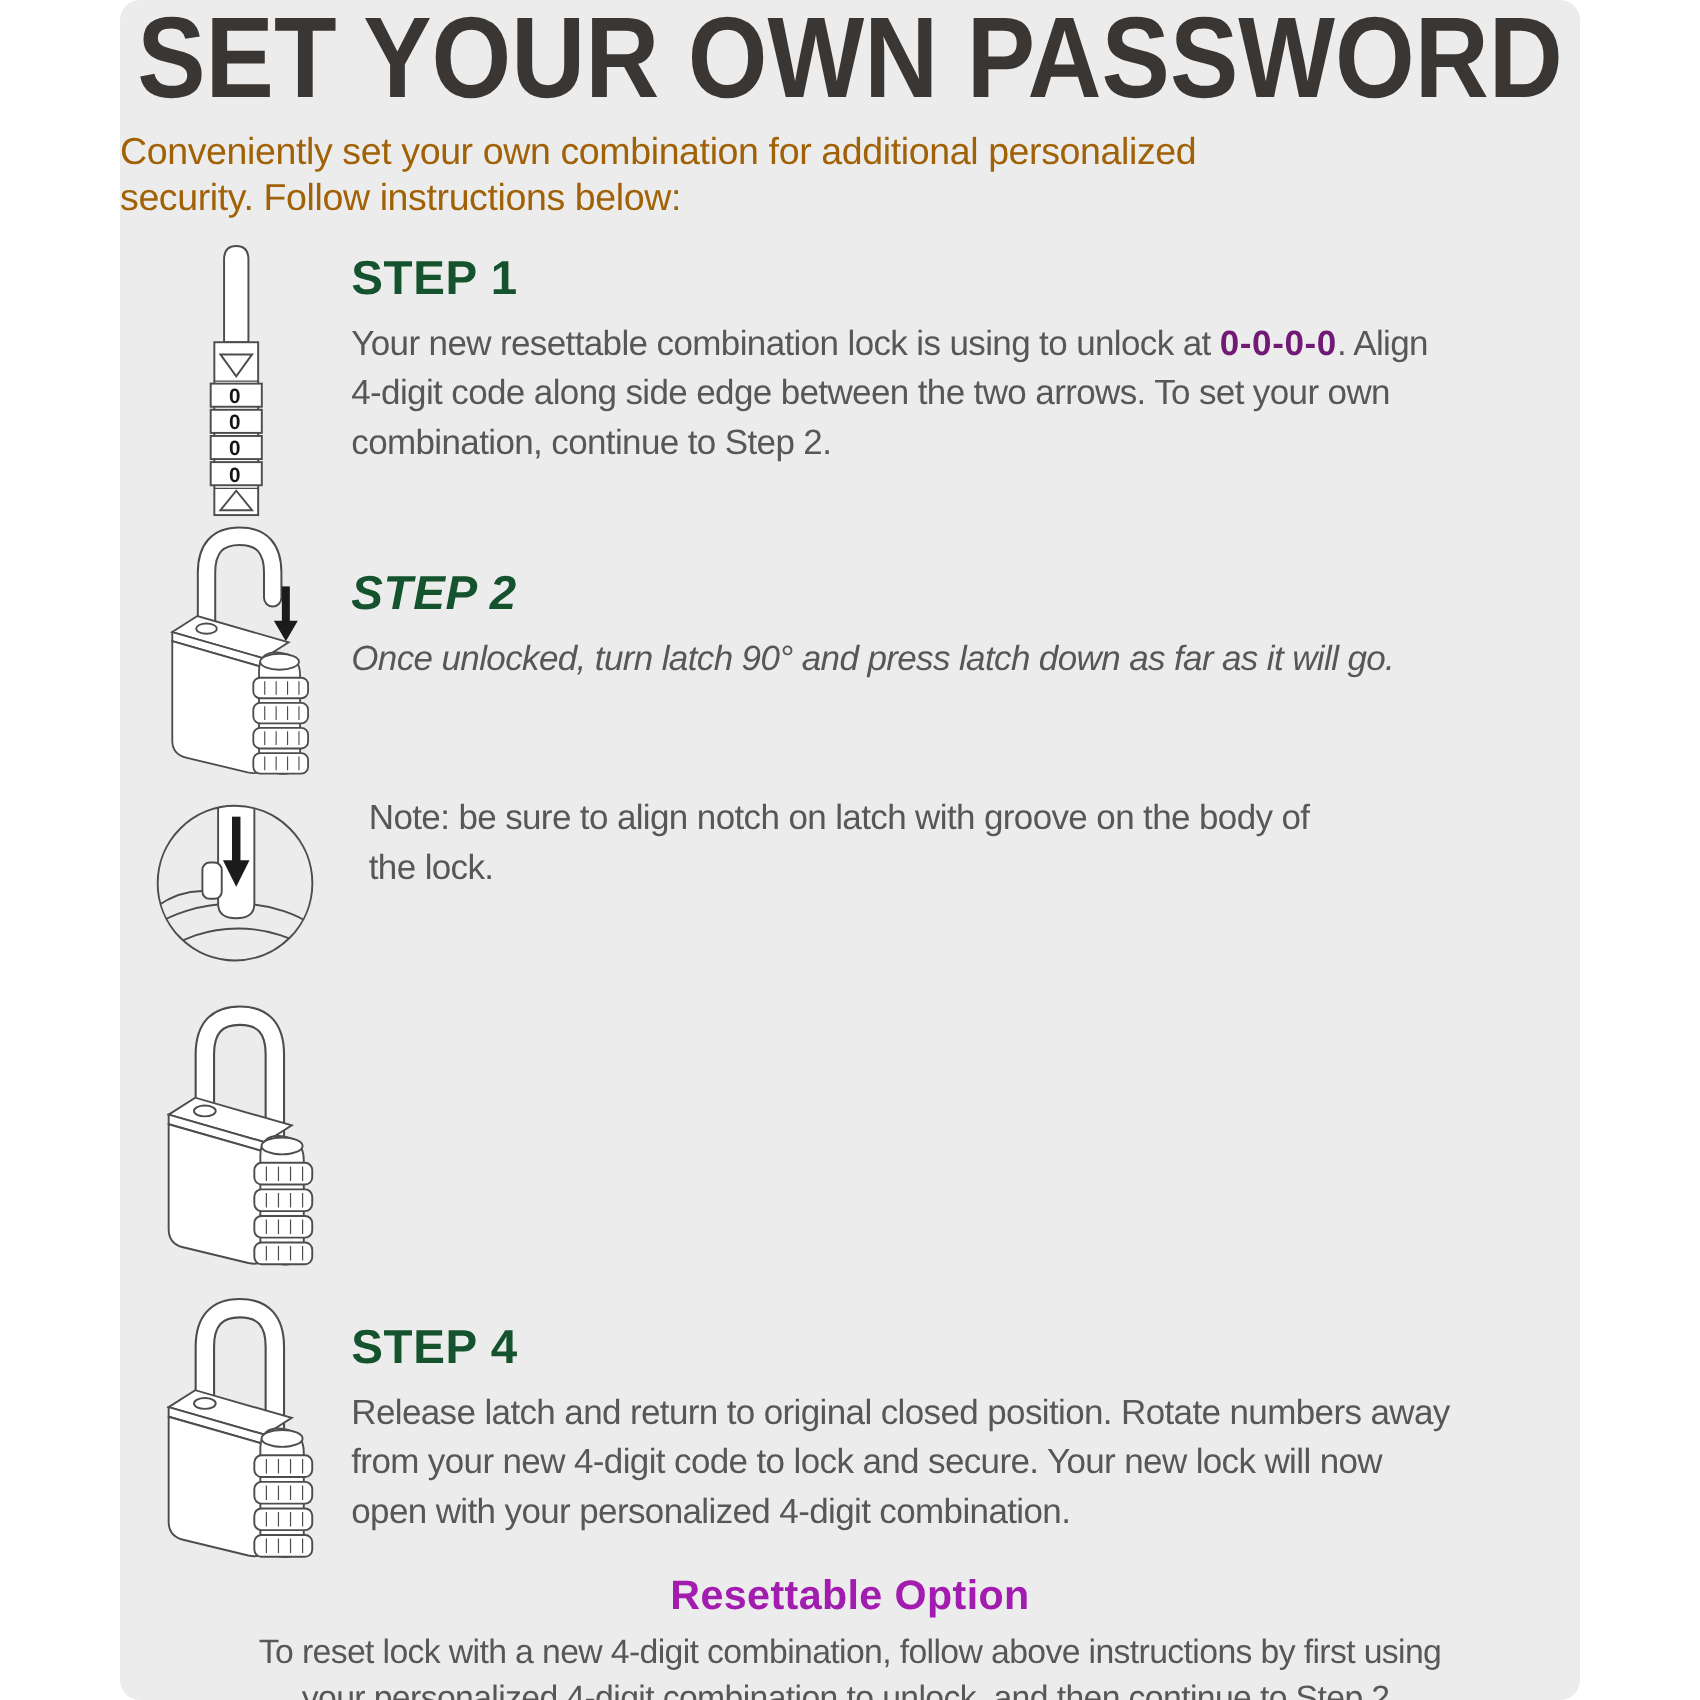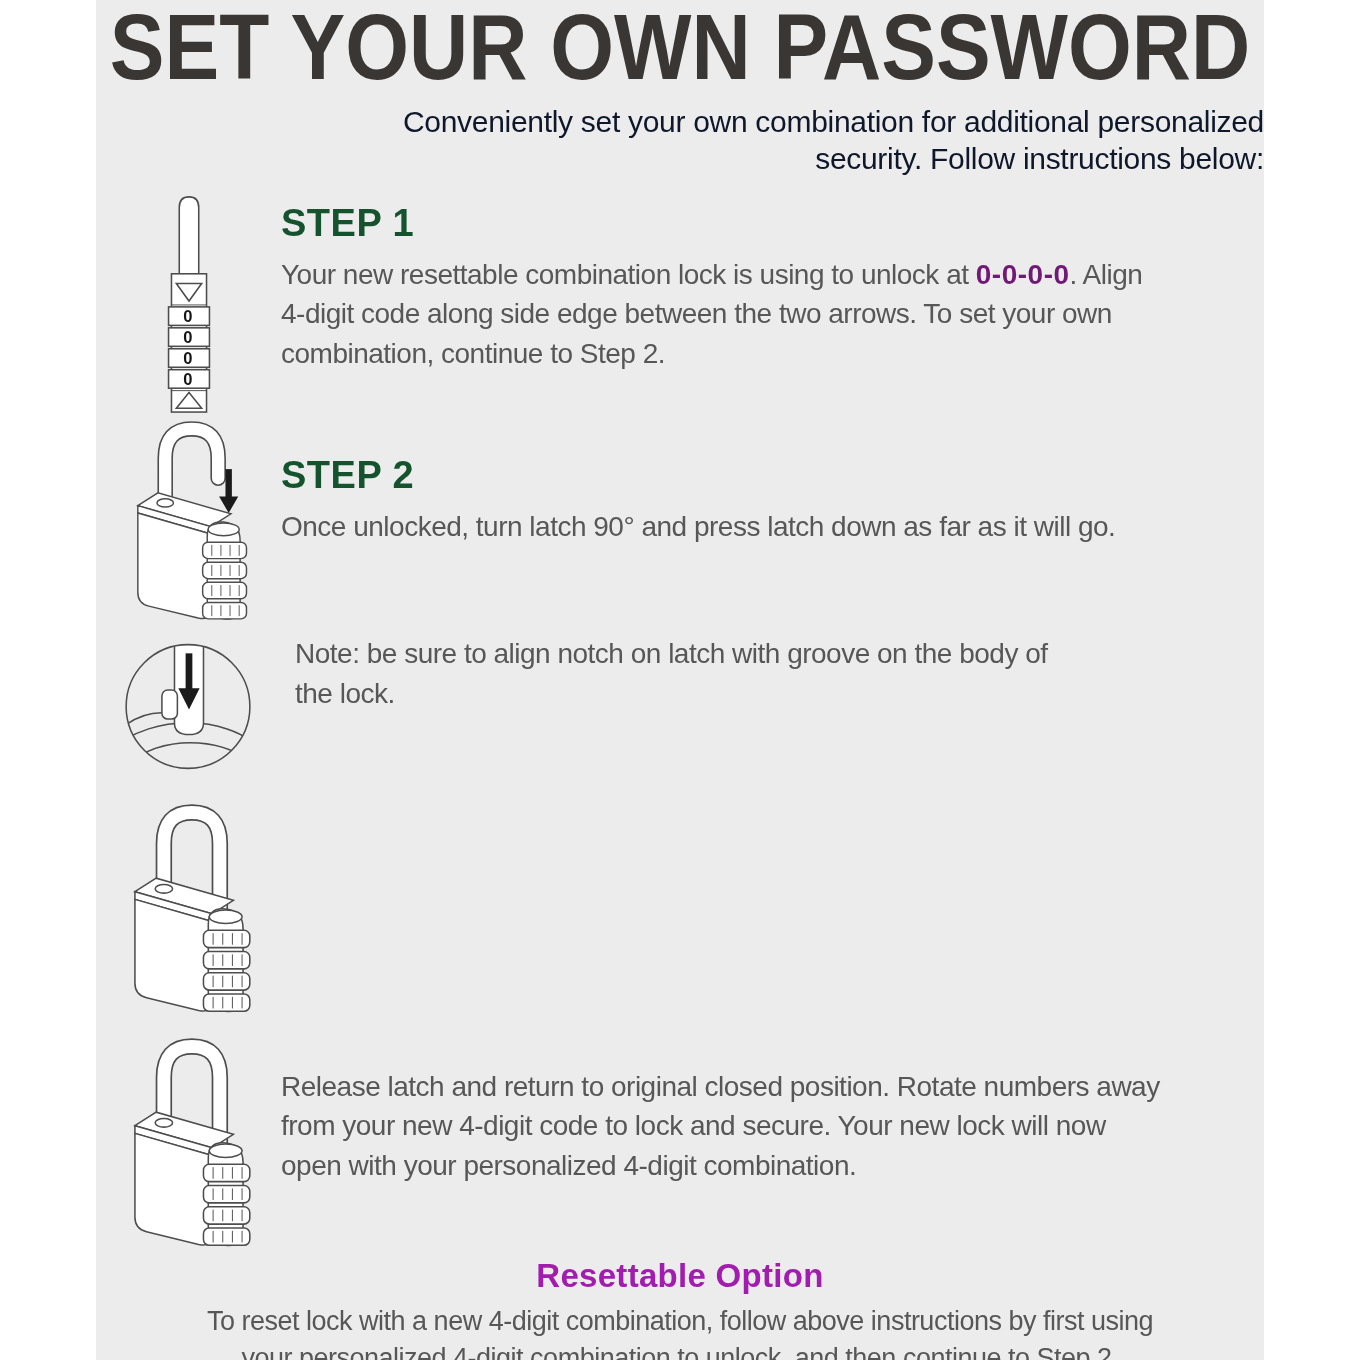--- a/index.html
+++ b/index.html
@@ -8,39 +8,40 @@
     width:1360px; height:1360px;
     background:#ffffff;
     font-family:"Liberation Sans", sans-serif;
     overflow:hidden;
   }
   .band {
     width:1168px; height:1360px;
     margin:0 auto;
     background:#ececec;
     padding-top:4px;
+    border-radius:16px;
   }
   
   .title {
     text-align:center;
     font-size:82px;
     font-weight:700;
     color:#3a3633;
     line-height:0.95;
     letter-spacing:0px;
     transform:scaleY(1.12);
     transform-origin:top center;
     white-space:nowrap;
   }
   .subtitle {
     margin-top:22px;
-    text-align:right;
+    text-align:left;
     font-size:30px;
     font-weight:300;
-    color:#0f172a;
+    color:#a16207;
     line-height:1.23;
     white-space:pre-line;
     letter-spacing:-0.3px;
   }
   
   .row { display:flex; align-items:flex-start; }
   .icon-cell {
     flex:0 0 185px;
     display:flex; justify-content:center;
   }
@@ -81,21 +82,21 @@
   svg { display:block; }
   .ln { fill:#ffffff; stroke:#4d4d4d; stroke-width:1.6; }
   .ln-open { fill:none; stroke:#4d4d4d; stroke-width:1.6; }
   .tube-out { fill:none; stroke:#4d4d4d; stroke-width:17; }
   .tube-in  { fill:none; stroke:#ffffff; stroke-width:13.5; }
   .solid { fill:#1b1b1b; stroke:none; }
   .dial-digit { font-family:"Liberation Sans", sans-serif; font-size:17px; font-weight:700; fill:#151515; }
   .knurl { stroke:#4d4d4d; stroke-width:1; }
   
   .row-step1 { margin-top:14px; }
-  .row-step2 { margin-top:4px;  }
+  .row-step2 { margin-top:4px;font-style:italic;  }
   .row-note  { margin-top:6px;  }
   .row-step3 { margin-top:20px; }
   .row-step4 { margin-top:12px; }
   .pt1 { padding-top:10px; }
   .pt2 { padding-top:36px; }
   .pt3 { padding-top:46px; }
   .pt4 { padding-top:24px; }
 </style>
 </head>
 <body>
@@ -286,20 +287,21 @@
             <line class="knurl" x1="133" y1="183" x2="133" y2="195"></line>
           <rect class="ln" x="93" y="202" width="48" height="18" rx="6"></rect>
           <line class="knurl" x1="103" y1="205" x2="103" y2="217"></line>
             <line class="knurl" x1="113" y1="205" x2="113" y2="217"></line>
             <line class="knurl" x1="123" y1="205" x2="123" y2="217"></line>
             <line class="knurl" x1="133" y1="205" x2="133" y2="217"></line>
         </g>
       </svg>
     </div>
     <div class="text-cell pt4">
+      <div class="step-heading">STEP 4</div>
       <div class="step-body">Release latch and return to original closed position. Rotate numbers away
 from your new 4-digit code to lock and secure. Your new lock will now
 open with your personalized 4-digit combination.</div>
     </div>
   </div>
 
   <div class="footer">
     <div class="footer-heading">Resettable Option</div>
     <div class="footer-body">To reset lock with a new 4-digit combination, follow above instructions by first using
 your personalized 4-digit combination to unlock, and then continue to Step 2.</div>

